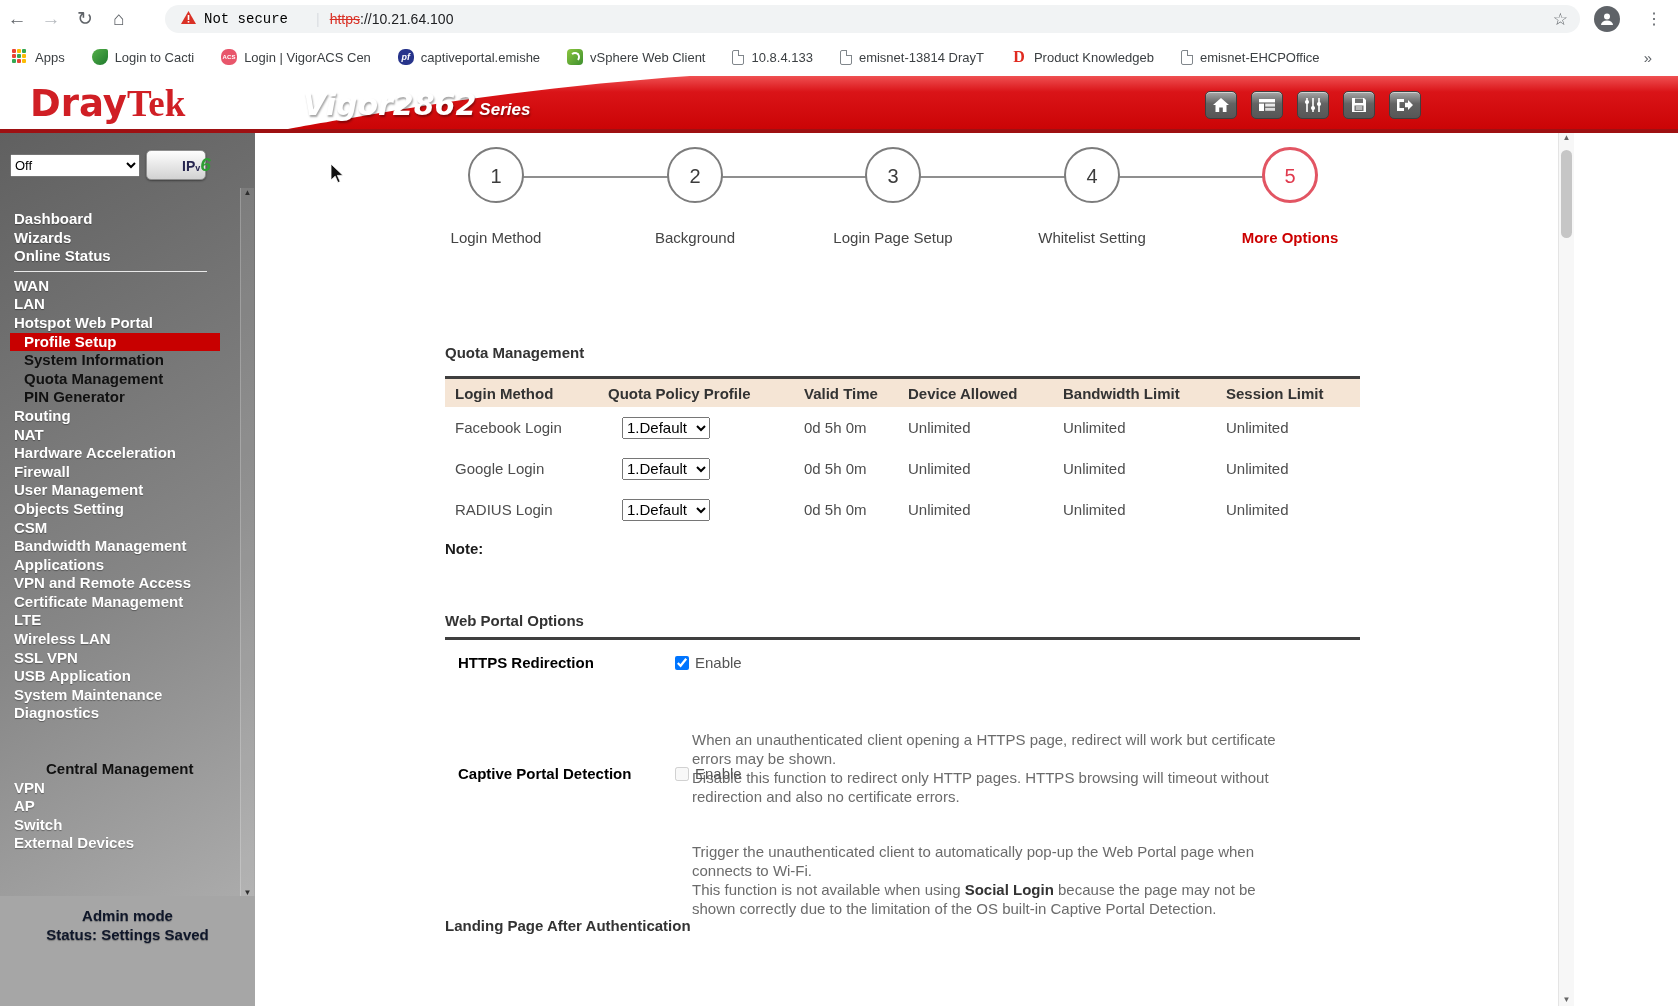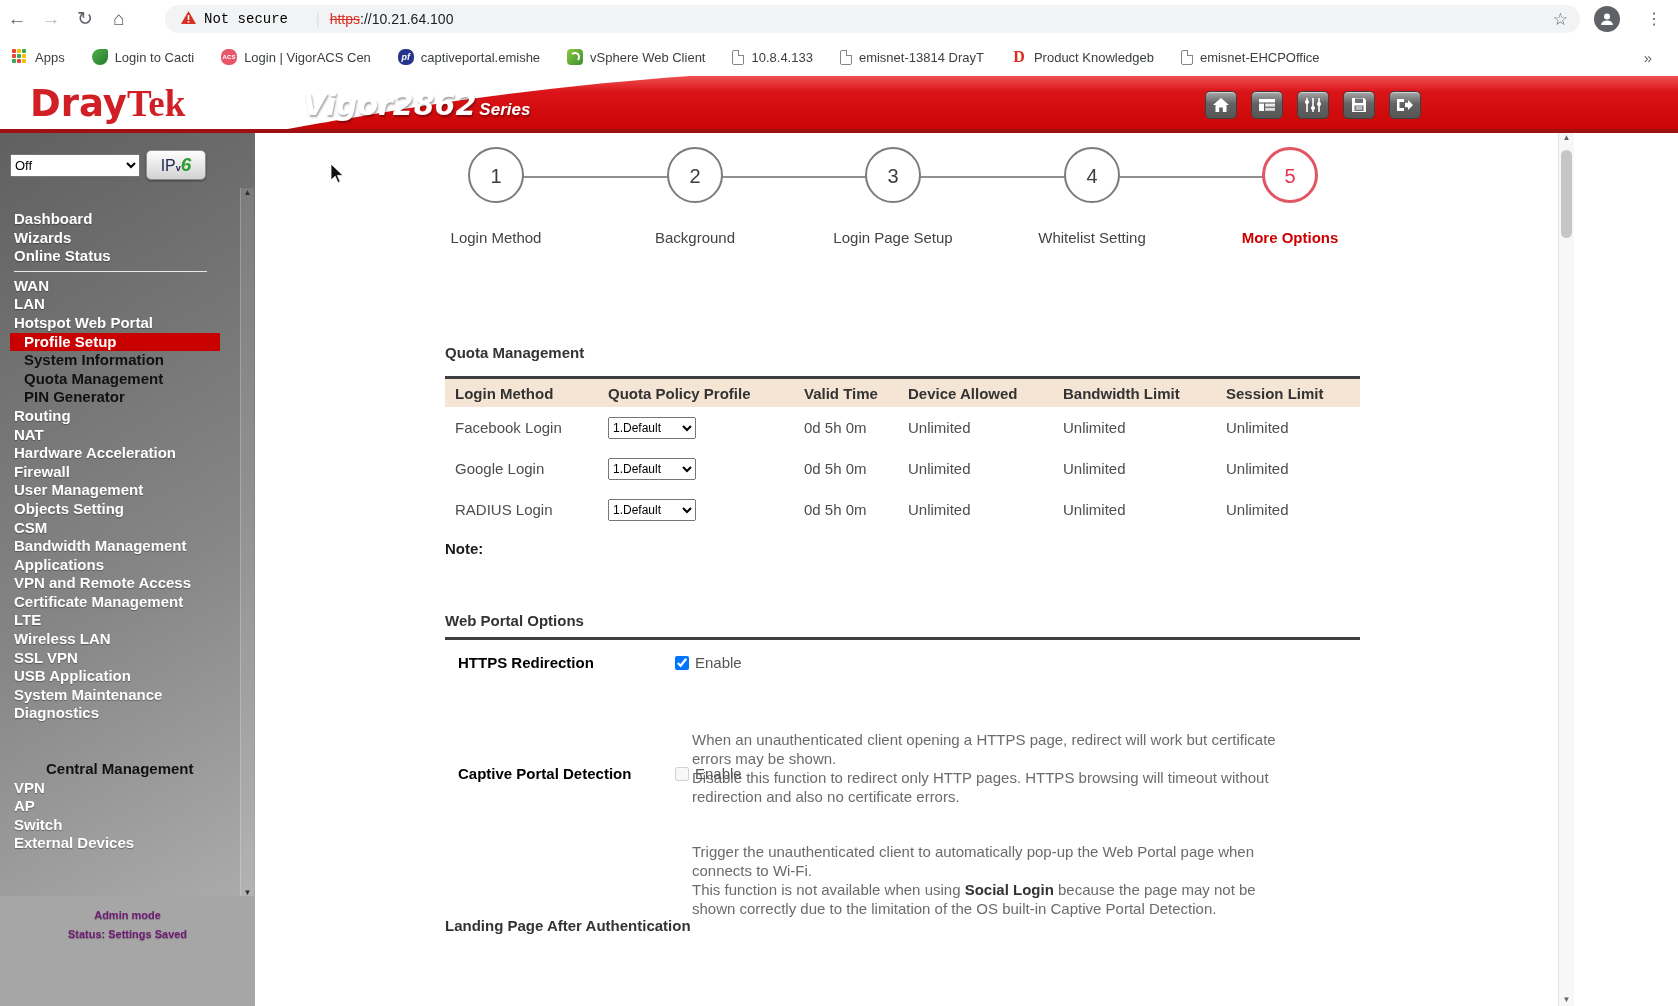--- a/index.html
+++ b/index.html
@@ -45,51 +45,51 @@
   .model { position:absolute; left:303px; top:11px; color:#fff; font-style:italic; text-shadow:1px 2px 2px rgba(0,0,0,.35); }
   .model .m1 { font-size:30px; font-weight:bold; font-family:"DejaVu Sans",sans-serif; }
   .model .m2 { font-size:17px; font-weight:bold; margin-left:3px; }
   .hicons { position:absolute; left:1205px; top:15px; display:flex; gap:14px; }
   .hic { width:32px; height:28px; border-radius:5px; border:1px solid #3f3f3f; background:linear-gradient(#a8a8a8,#636363 45%,#565656); box-shadow:inset 0 1px 0 rgba(255,255,255,.5); display:flex; align-items:center; justify-content:center; }
 
   
   .sidebar { position:absolute; left:0; top:133px; width:255px; height:873px; background:linear-gradient(150deg,#606060 0%,#868686 52%,#b6b6b6 100%); overflow:hidden; }
   .mode-select { position:absolute; left:10px; top:21px; width:130px; height:23px; font-size:13px; }
   .ipv6-btn { position:absolute; left:146px; top:17px; width:60px; height:30px; border:1px solid #8f8f8f; border-radius:5px; background:linear-gradient(#fefefe,#d2d2d2); text-align:center; line-height:28px; box-shadow:0 1px 2px rgba(0,0,0,.4); }
-  .ipv6-btn .ip { font-weight:normal; font-size:16px; color:#26254f; }
+  .ipv6-btn .ip { font-weight:bold; font-size:14px; color:#26254f;padding-left:35px; }
   .ipv6-btn .v { font-weight:bold; font-size:9px; color:#26254f; }
   .ipv6-btn .six { font-weight:bold; font-style:italic; font-size:19px; color:#2f9e35; }
   .menu { position:absolute; left:0; top:77px; right:18px; font-size:15px; font-weight:bold; line-height:18.6px; }
   .mi { color:#fff; padding-left:14px; text-shadow:0 1px 1px rgba(0,0,0,.35); white-space:nowrap; cursor:default; }
   .mi.sub { color:#111; padding-left:24px; text-shadow:none; }
   .mi.active { background:#c80000; color:#fff; margin-left:10px; margin-right:17px; padding-left:14px; text-shadow:none; }
   .mi.section { color:#111; text-shadow:none;margin-left:32px; }
   .menu-sep { border-top:1px solid #e9e9e9; margin:5px 30px 5px 14px; }
   .menu-gap { height:37px; }
   .side-scroll { position:absolute; right:1px; top:55px; width:14px; height:710px; background:rgba(255,255,255,.10); border-left:1px solid rgba(255,255,255,.22); font-size:8px; color:#2d2d2d; text-align:center; }
   .side-scroll .dn { position:absolute; bottom:1px; left:0; right:0; }
-  .side-footer { position:absolute; left:0; bottom:0; width:255px; height:110px; background:#a6a6a6; text-align:center; color:#701a75; font-weight:bold; font-size:11px; padding-top:10px; text-shadow:0 1px 1px rgba(0,0,0,.3); line-height:19px; }
+  .side-footer { position:absolute; left:0; bottom:0; width:255px; height:110px; background:#a6a6a6; text-align:center; color:#0f172a; font-weight:bold; font-size:15px; padding-top:10px; text-shadow:0 1px 1px rgba(0,0,0,.3); line-height:19px; }
 
   
   .main { position:absolute; left:255px; top:133px; width:1423px; height:873px; background:#fff; font-size:15px; color:#4d4d4d; }
   .stepper-line { position:absolute; left:241px; top:43px; width:794px; height:2px; background:#8f8f8f; }
   .step { position:absolute; top:14px; width:160px; text-align:center; }
   .step-circle { width:56px; height:56px; border-radius:50%; border:2px solid #7c7c7c; background:#fff; line-height:54px; font-size:20px; color:#3c3c3c; margin:0 auto; }
   .step-label { margin-top:26px; color:#444; }
   .step.active .step-circle { border:3px solid #e25563; line-height:52px; color:#e0394d; }
   .step.active .step-label { color:#cc0000; font-weight:bold; }
   .cursor { position:absolute; left:75px; top:30px; }
 
   .sec-title { position:absolute; left:190px; font-weight:bold; color:#333; }
   .qtable { position:absolute; left:190px; top:243px; width:915px; border-top:3px solid #3f3f3f; }
   .qhead, .qrow { display:grid; grid-template-columns:153px 196px 104px 155px 163px 144px; align-items:center; }
   .qhead { height:28px; background:#f5e5d5; font-weight:bold; color:#333; }
   .qhead > div, .qrow > div { padding-left:10px; }
   .qrow { height:41px; color:#4d4d4d; }
-  .qrow select { width:88px; height:22px; font-size:12px; }
+  .qrow select { width:88px; height:22px; font-size:15px;margin-left:14px; }
   .note { position:absolute; left:190px; top:407px; }
   .note-label { font-weight:bold; color:#1a1a1a; }
   .note-line { margin-top:9px; color:#4d4d4d; }
   .note-link { font-weight:bold; color:#1a1a1a; text-decoration:underline; cursor:pointer; }
   .wp-rule { position:absolute; left:190px; top:504px; width:915px; border-top:3px solid #3f3f3f; }
   .opt-label { position:absolute; left:203px; width:225px; font-weight:bold; color:#000000; }
   .opt-enable { position:absolute; left:420px; display:flex; align-items:center; gap:6px; color:#555; }
   .opt-enable input { width:14px; height:14px; }
   .opt-desc { position:absolute; left:437px; width:585px; color:#6b6b6b; line-height:19px;margin-top:48px; }
 

